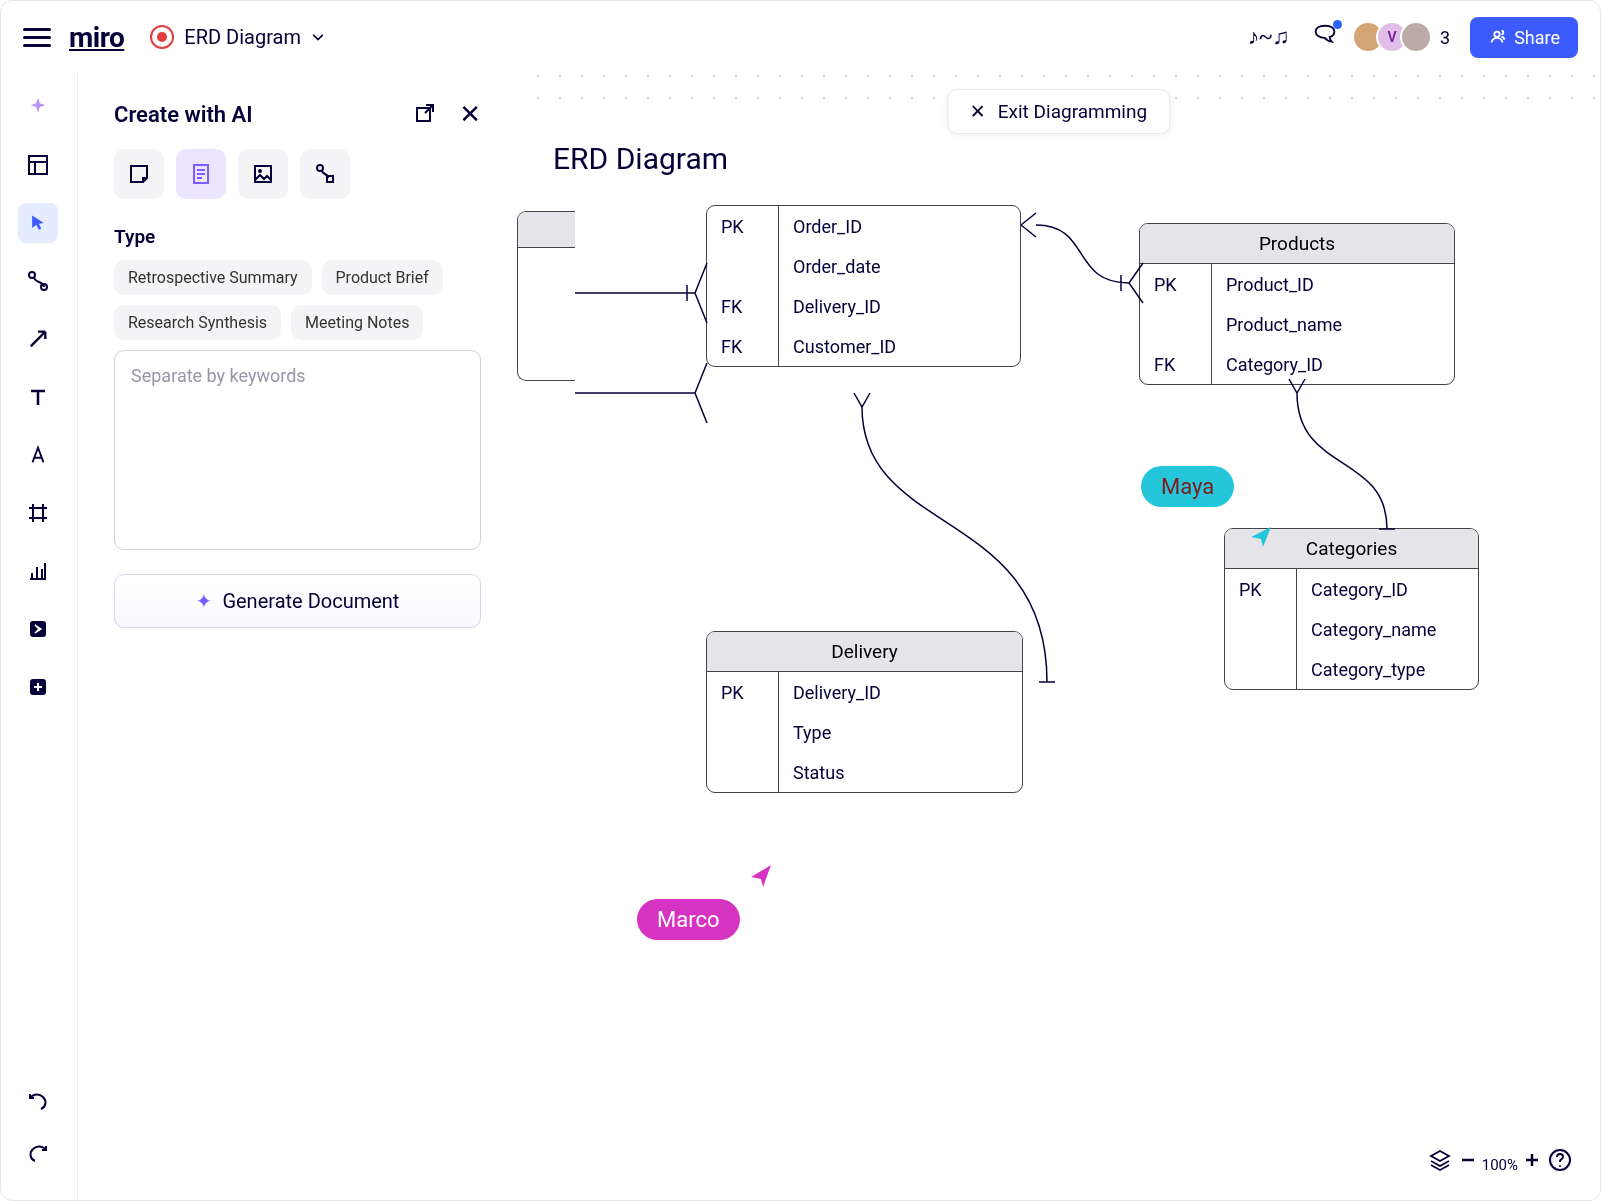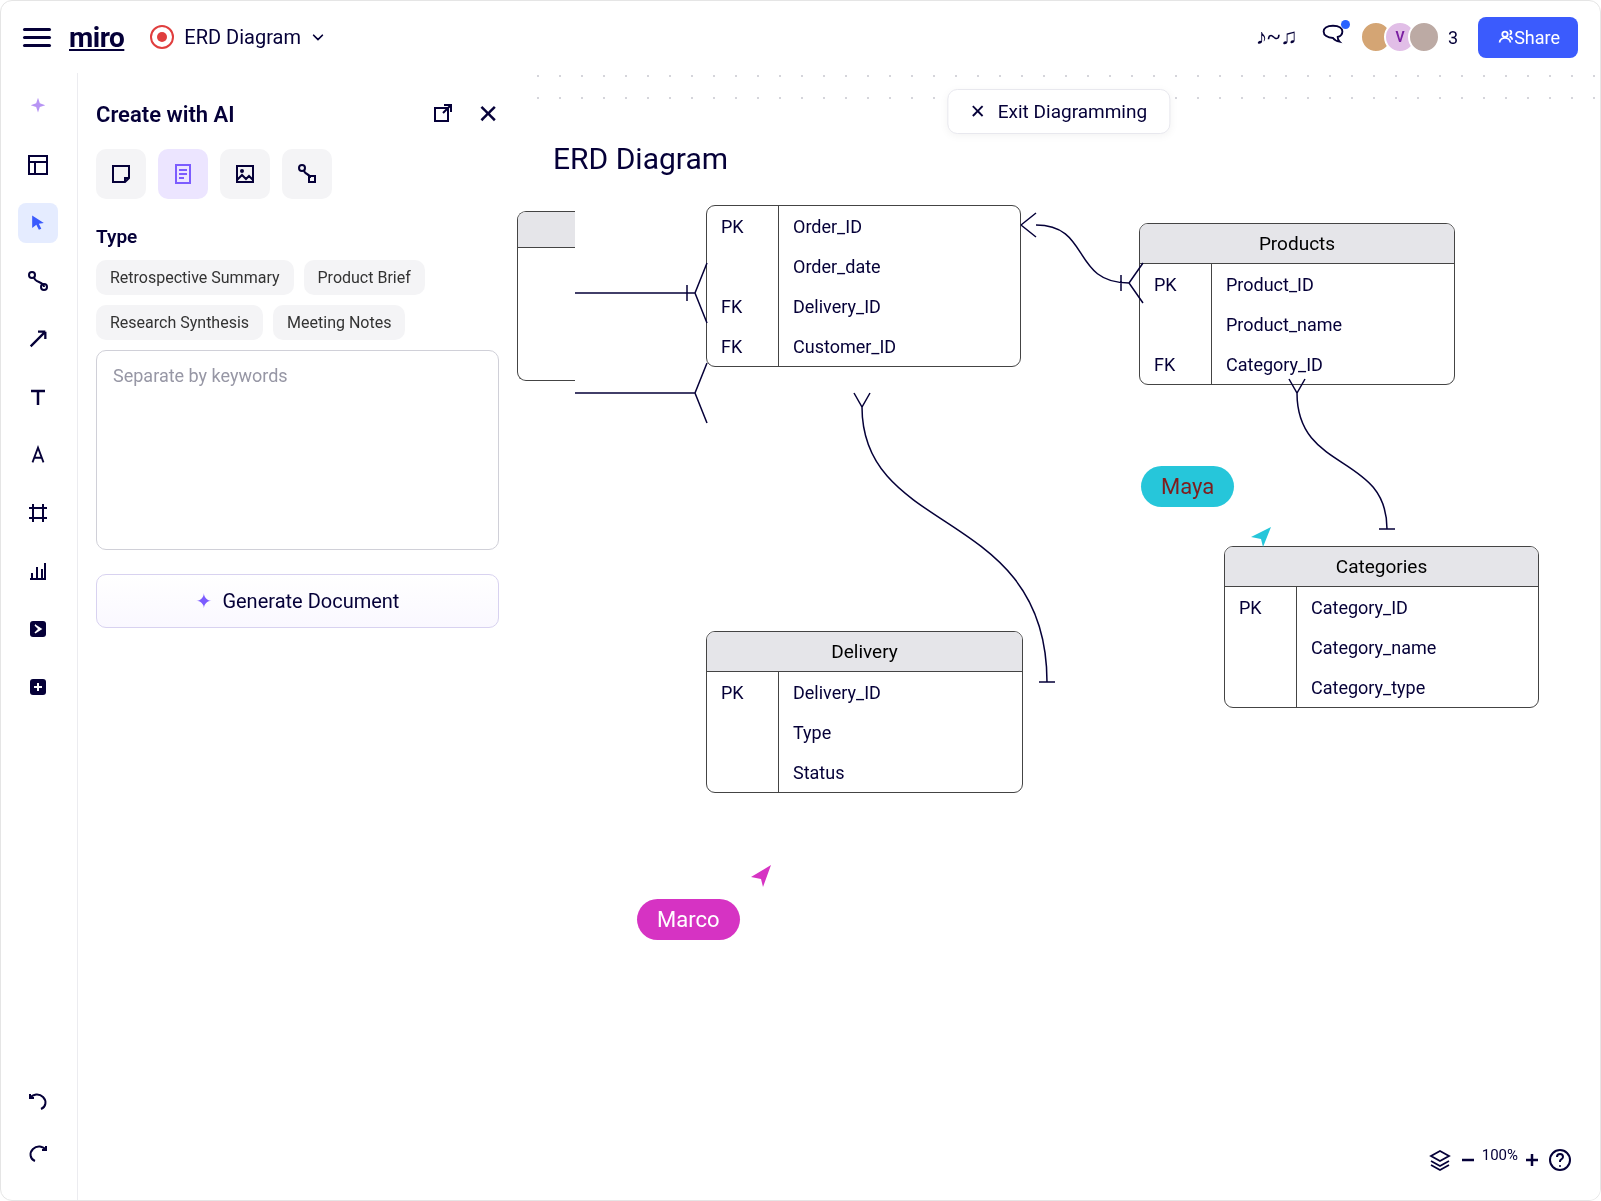--- a/index.html
+++ b/index.html
@@ -19,31 +19,31 @@
 .header-right { display:flex; align-items:center; gap:20px; }
 .squiggle { font-family:cursive; font-size:24px; font-weight:700; color:#050038; transform:scaleY(.9); }
 .chat-icon { width:30px; height:30px; position:relative; }
 .chat-icon .dot { width:9px; height:9px; background:#2962ff; border-radius:50%; position:absolute; top:-2px; right:-2px; }
 .avatars { display:flex; align-items:center; }
 .avatar { width:32px; height:32px; border-radius:50%; border:2px solid #fff; margin-left:-8px; display:flex; align-items:center; justify-content:center; font-size:14px; font-weight:600; }
 .av1 { background:#d4a574; }
 .av2 { background:#e1bee7; color:#7b1fa2; }
 .av3 { background:#bcaaa4; }
 .count { font-size:18px; margin-left:8px; color:#050038; }
-.share-btn { background:#3b5bfd; color:#fff; border:none; border-radius:8px; padding:10px 18px; font-size:18px; display:flex; align-items:center; gap:0; cursor:pointer; }
+.share-btn { background:#3b5bfd; color:#fff; border:none; border-radius:8px; padding:10px 18px; font-size:18px; display:flex; align-items:center; gap:8px; cursor:pointer; }
 
 
 .ltoolbar { position:absolute; left:0; top:72px; bottom:0; width:74px; border-right:1px solid transparent; display:flex; flex-direction:column; align-items:center; padding-top:14px; gap:18px; }
 .tb-item { width:40px; height:40px; display:flex; align-items:center; justify-content:center; border-radius:8px; cursor:pointer; color:#050038; }
 .tb-item.active { background:#e5ecff; }
 .tb-spacer { flex:1; }
 .tb-bottom { display:flex; flex-direction:column; gap:12px; padding-bottom:28px; }
 
 
-.ai-panel { position:absolute; left:76px; top:72px; width:440px; bottom:0; background:#fff; border-left:1px solid #ececf0; padding:28px 18px; }
+.ai-panel { position:absolute; left:76px; top:72px; width:440px; bottom:0; background:#fff; border-left:1px solid #ececf0; padding:28px 36px; }
 .ai-head { display:flex; align-items:center; justify-content:space-between; margin-bottom:22px; }
 .ai-title { font-size:22px; font-weight:600; color:#050038; }
 .ai-head-icons { display:flex; gap:22px; }
 .ai-x { font-size:26px; line-height:1; cursor:pointer; color:#050038; }
 .ai-tabs { display:flex; gap:12px; margin-bottom:26px; }
 .ai-tab { width:50px; height:50px; border-radius:10px; background:#f4f4f6; display:flex; align-items:center; justify-content:center; cursor:pointer; }
 .ai-tab.sel { background:#ece5ff; }
 .type-label { font-size:19px; font-weight:600; margin-bottom:12px; color:#050038; }
 .chips { display:flex; flex-wrap:wrap; gap:10px; margin-bottom:10px; }
 .chip { background:#f4f4f6; border-radius:10px; padding:8px 14px; font-size:16px; color:#333; cursor:pointer; }
@@ -65,21 +65,21 @@
 .key-col { border-right:1.5px solid #444; }
 .key-col div, .attr-col div { padding:7px 14px; font-size:18px; color:#050038; min-height:40px; display:flex; align-items:center; }
 
 .cursor-tag { position:absolute; border-radius:28px; padding:8px 20px; font-size:22px; color:#ffffff; }
 .maya-tag { background:#26c6da; color:#7f1d1d; }
 .marco-tag { background:#d633c3; }
 
 svg.connector { position:absolute; overflow:visible; pointer-events:none; }
 
 
-.br-controls { position:absolute; bottom:26px; right:26px; display:flex; align-items:flex-start; }
+.br-controls { position:absolute; bottom:26px; right:26px; display:flex; align-items:flex-end; }
 .br-btn { width:28px; height:28px; display:flex; align-items:center; justify-content:center; cursor:pointer; color:#050038; }
 .zoom-pct { font-size:15px; color:#050038; }
 
 
 .partial-ent { position:absolute; left:0; top:130px; width:58px; border:1.5px solid #444; border-right:none; border-radius:9px 0 0 9px; background:#fff; overflow:hidden; }
 .partial-ent .entity-head { border-radius:0; }
 </style>
 </head>
 <body>
 
@@ -292,21 +292,21 @@
         <div>FK</div>
       </div>
       <div class="attr-col">
         <div>Product_ID</div>
         <div>Product_name</div>
         <div>Category_ID</div>
       </div>
     </div>
   </div>
 
-  <div class="entity" style="left:707px;top:473px;width:315px">
+  <div class="entity" style="left:707px;top:455px;width:255px">
     <div class="entity-head">Categories</div>
     <div class="entity-body">
       <div class="key-col" style="width:72px">
         <div>PK</div>
         <div></div>
         <div></div>
       </div>
       <div class="attr-col">
         <div>Category_ID</div>
         <div>Category_name</div>

